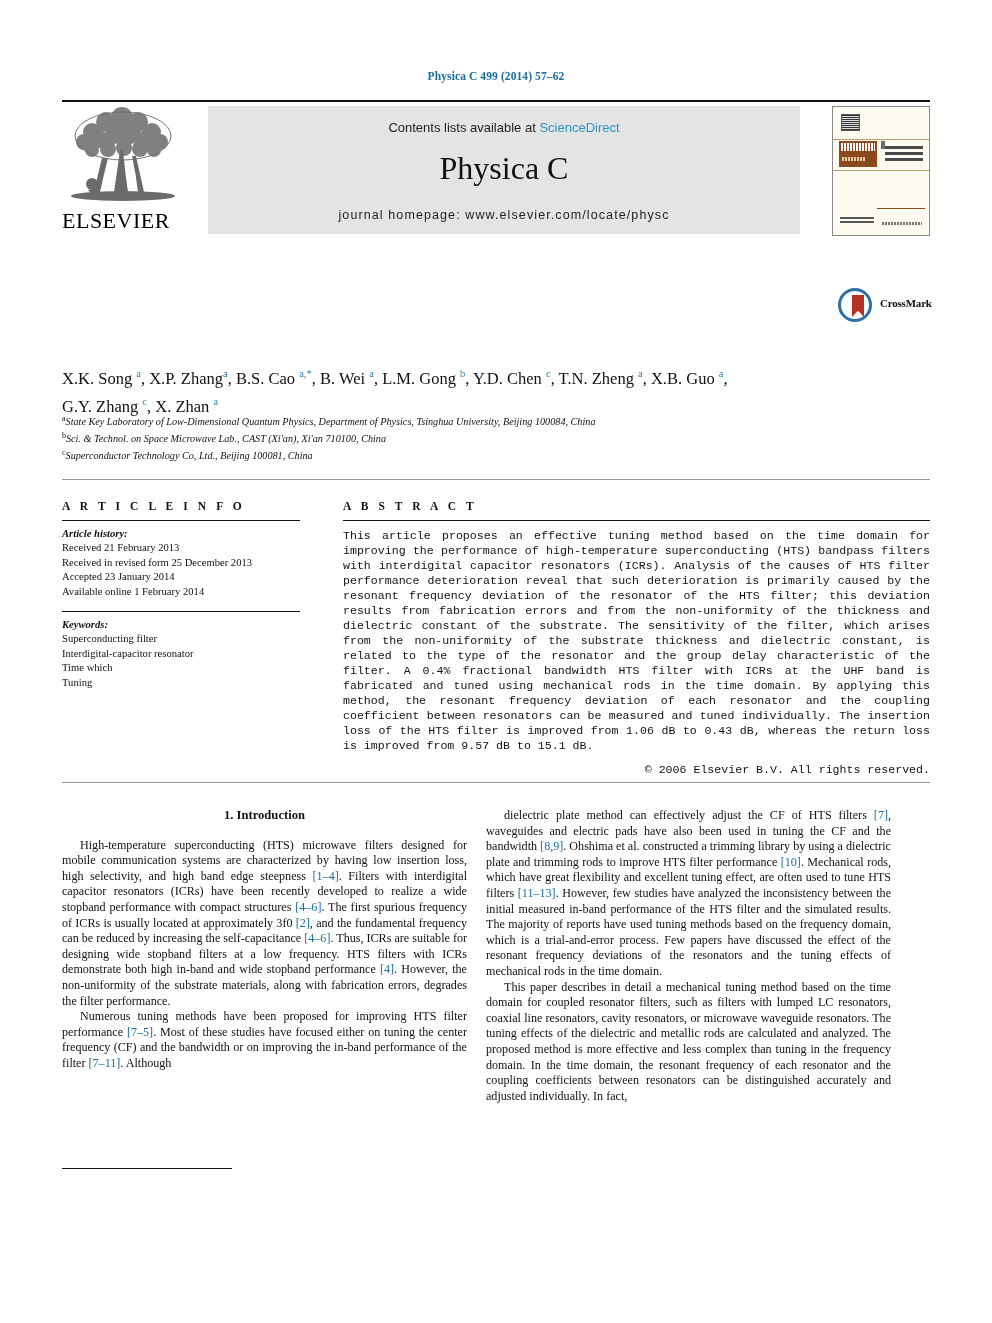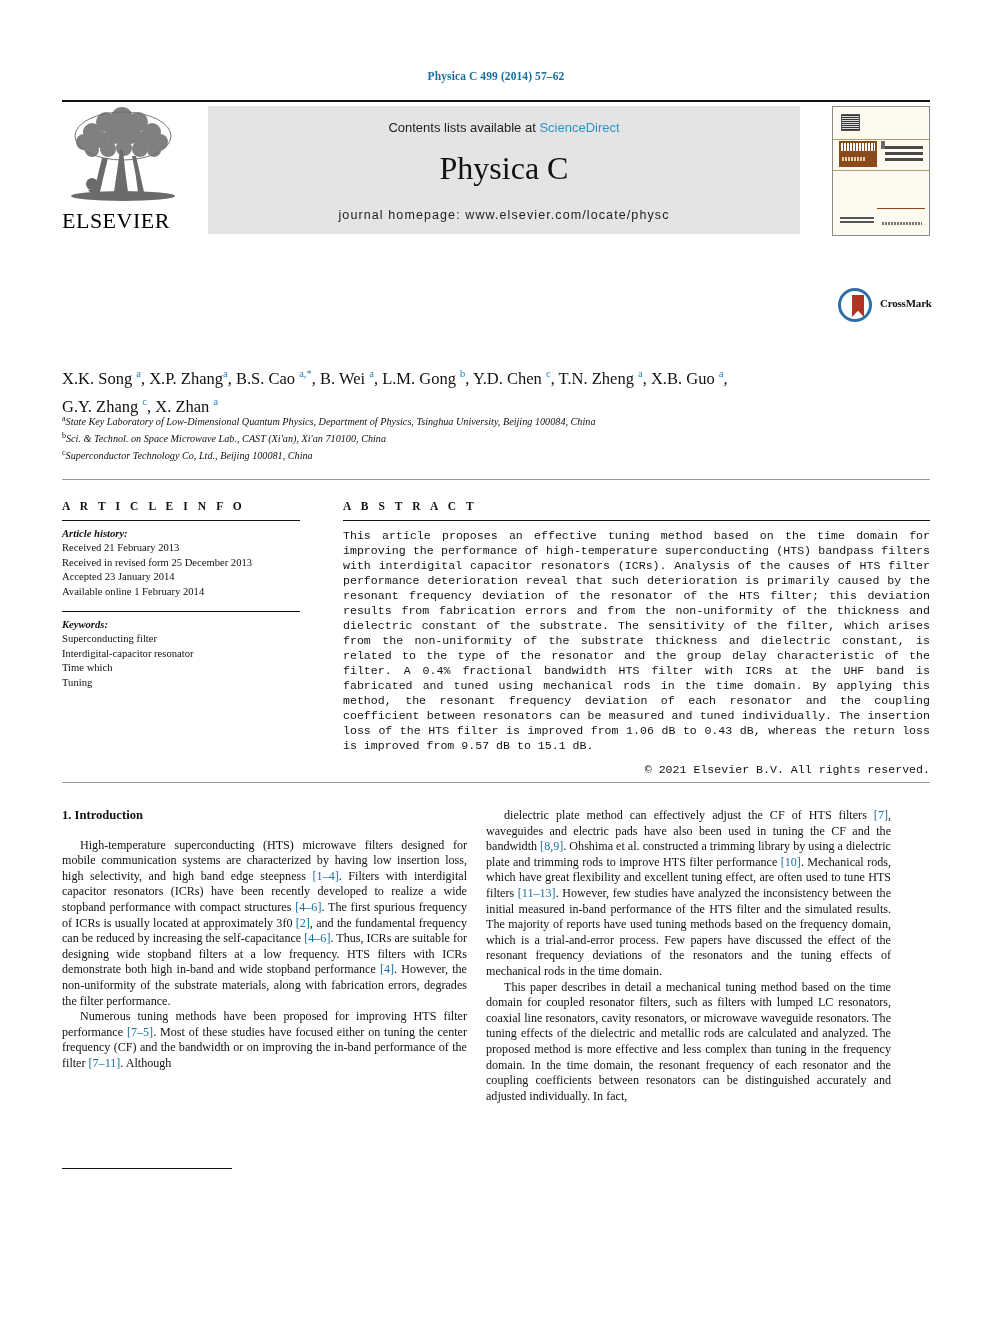--- a/index.html
+++ b/index.html
@@ -271,21 +271,21 @@
     line-height: 15.6px;
     text-align: justify;
     color: #111;
   }
   .col-left  { left: 62px; }
   .col-right { left: 486px; }
   .sec-title {
     font-weight: bold;
     font-size: 12.6px;
     margin: 0 0 14px 0;
-    text-align: left;
+    text-align: center;
   }
   .body-col p { margin: 0; text-indent: 18px; }
   .ref { color: #1a6e9e; }
 
   
   .footnote-rule {
     position:absolute; left:62px; top:1168px; width:170px; height:1px; background:#111;
   }
   .footnote {
     position: absolute;
@@ -412,21 +412,21 @@
     <div class="info-label">Keywords:</div>
     <div>Superconducting filter</div>
     <div>Interdigital-capacitor resonator</div>
     <div>Time which</div>
     <div>Tuning</div>
   </div>
 
   <div class="abstract-col">
     <div class="abs-rule"></div>
     <div>This article proposes an effective tuning method based on the time domain for improving the performance of high-temperature superconducting (HTS) bandpass filters with interdigital capacitor resonators (ICRs). Analysis of the causes of HTS filter performance deterioration reveal that such deterioration is primarily caused by the resonant frequency deviation of the resonator of the HTS filter; this deviation results from fabrication errors and from the non-uniformity of the thickness and dielectric constant of the substrate. The sensitivity of the filter, which arises from the non-uniformity of the substrate thickness and dielectric constant, is related to the type of the resonator and the group delay characteristic of the filter. A 0.4% fractional bandwidth HTS filter with ICRs at the UHF band is fabricated and tuned using mechanical rods in the time domain. By applying this method, the resonant frequency deviation of each resonator and the coupling coefficient between resonators can be measured and tuned individually. The insertion loss of the HTS filter is improved from 1.06 dB to 0.43 dB, whereas the return loss is improved from 9.57 dB to 15.1 dB.</div>
-    <div class="abs-copyright">© 2021 Elsevier B.V. All rights reserved.</div>
+    <div class="abs-copyright">© 2006 Elsevier B.V. All rights reserved.</div>
   </div>
 
   <div class="body-col col-left">
     <div class="sec-title">1. Introduction</div>
     <p>High-temperature superconducting (HTS) microwave filters designed for mobile communication systems are characterized by having low insertion loss, high selectivity, and high band edge steepness <span class="ref">[1–4]</span>. Filters with interdigital capacitor resonators (ICRs) have been recently developed to realize a wide stopband performance with compact structures <span class="ref">[4–6]</span>. The first spurious frequency of ICRs is usually located at approximately 3f0 <span class="ref">[2]</span>, and the fundamental frequency can be reduced by increasing the self-capacitance <span class="ref">[4–6]</span>. Thus, ICRs are suitable for designing wide stopband filters at a low frequency. HTS filters with ICRs demonstrate both high in-band and wide stopband performance <span class="ref">[4]</span>. However, the non-uniformity of the substrate materials, along with fabrication errors, degrades the filter performance.</p>
     <p>Numerous tuning methods have been proposed for improving HTS filter performance <span class="ref">[7–5]</span>. Most of these studies have focused either on tuning the center frequency (CF) and the bandwidth or on improving the in-band performance of the filter <span class="ref">[7–11]</span>. Although</p>
   </div>
 
   <div class="body-col col-right">
     <p>dielectric plate method can effectively adjust the CF of HTS filters <span class="ref">[7]</span>, waveguides and electric pads have also been used in tuning the CF and the bandwidth <span class="ref">[8,9]</span>. Ohshima et al. constructed a trimming library by using a dielectric plate and trimming rods to improve HTS filter performance <span class="ref">[10]</span>. Mechanical rods, which have great flexibility and excellent tuning effect, are often used to tune HTS filters <span class="ref">[11–13]</span>. However, few studies have analyzed the inconsistency between the initial measured in-band performance of the HTS filter and the simulated results. The majority of reports have used tuning methods based on the frequency domain, which is a trial-and-error process. Few papers have discussed the effect of the resonant frequency deviations of the resonators and the tuning effects of mechanical rods in the time domain.</p>

